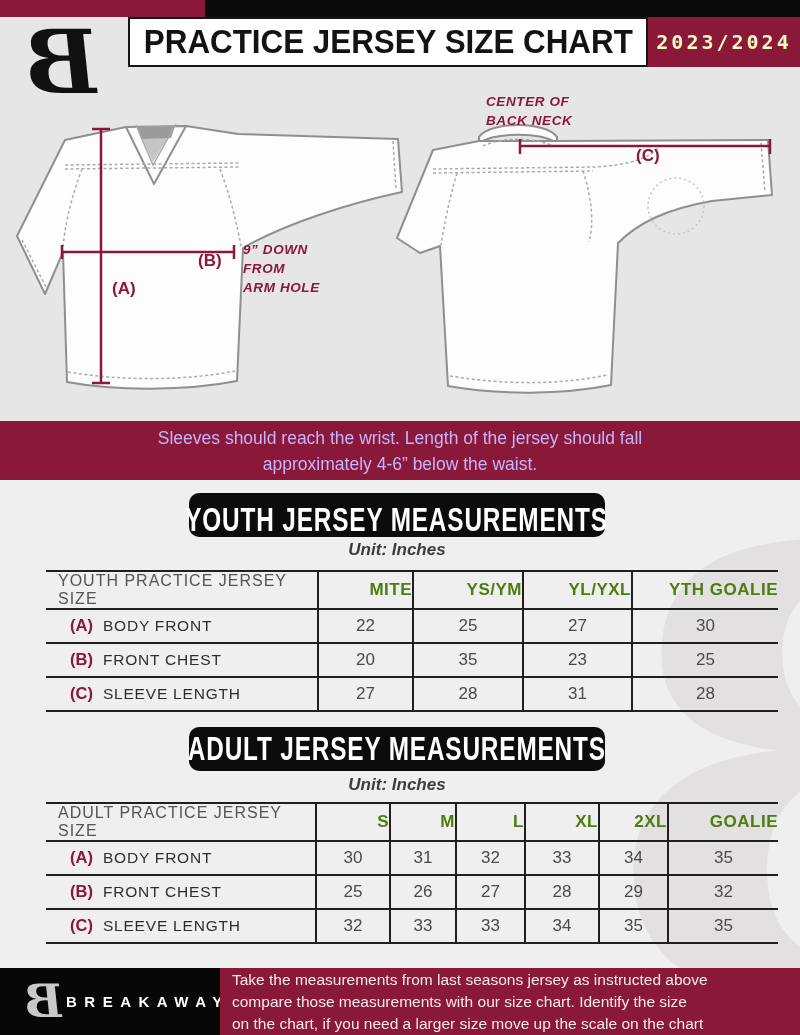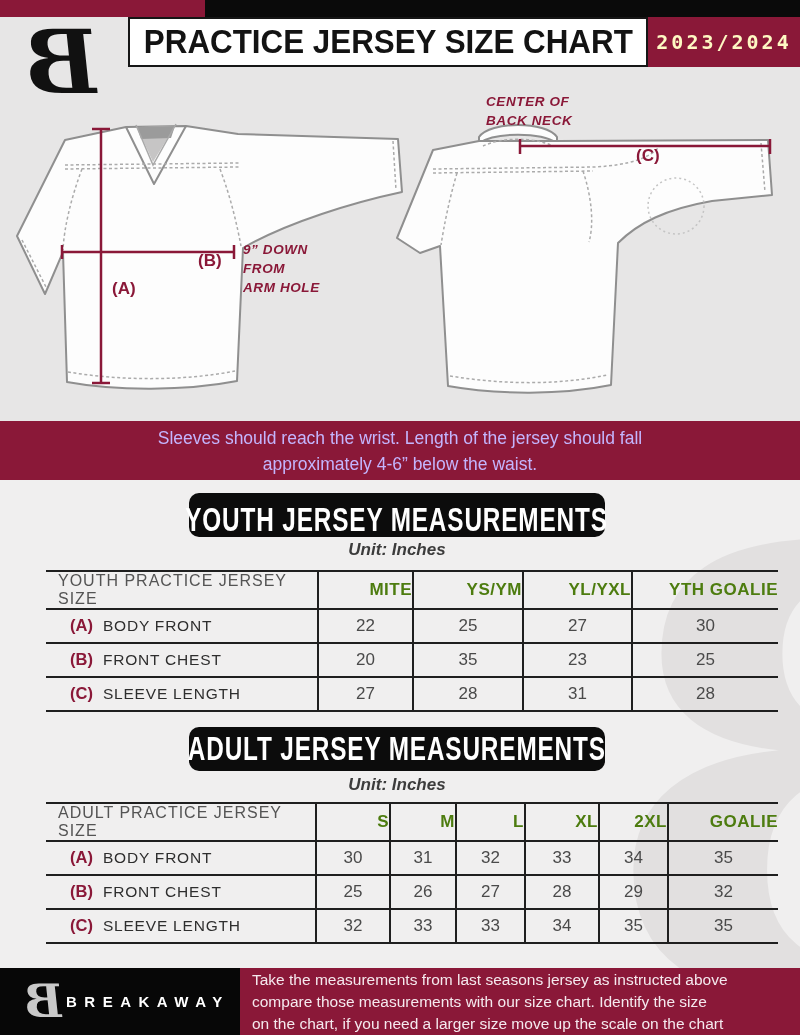--- a/index.html
+++ b/index.html
@@ -60,21 +60,21 @@
   .mtable td.lbl .key { color:#8a1838; font-weight:bold; font-size:16.5px; margin-right:10px; }
   .mtable td.lbl .rname { color:#2e2e2e; font-size:15.5px; letter-spacing:0.8px; }
   
   .footer { position:absolute; left:0; top:968px; width:800px; height:67px; background:#070707; }
   .footer-logo { position:absolute; left:24px; top:8px; color:#c9c9c9; font-family:"DejaVu Serif", serif;
                  font-weight:bold; font-size:46px; line-height:50px; }
   .footer-logo span { display:inline-block; transform:scaleX(-1) skewX(-6deg); }
   .footer-brandname { position:absolute; left:66px; top:25px; color:#ffffff; font-weight:bold;
                       font-size:15px; letter-spacing:7.5px; white-space:nowrap; }
   .footer-note { position:absolute; left:220px; top:0; right:0; height:100%; background:#8a1838;
-                 color:#f5e9ee; font-size:15.5px; line-height:22px; box-sizing:border-box; padding:1px 0 0 12px;margin-left:20px; }
+                 color:#f5e9ee; font-size:15.5px; line-height:22px; box-sizing:border-box; padding:1px 0 0 12px; }
 </style>
 </head>
 <body>
 
 <div class="page">
 
   <div class="strip-maroon"></div>
   <div class="strip-black"></div>
   <div class="header-logo"><span>B</span></div>
   <div class="title-box">

